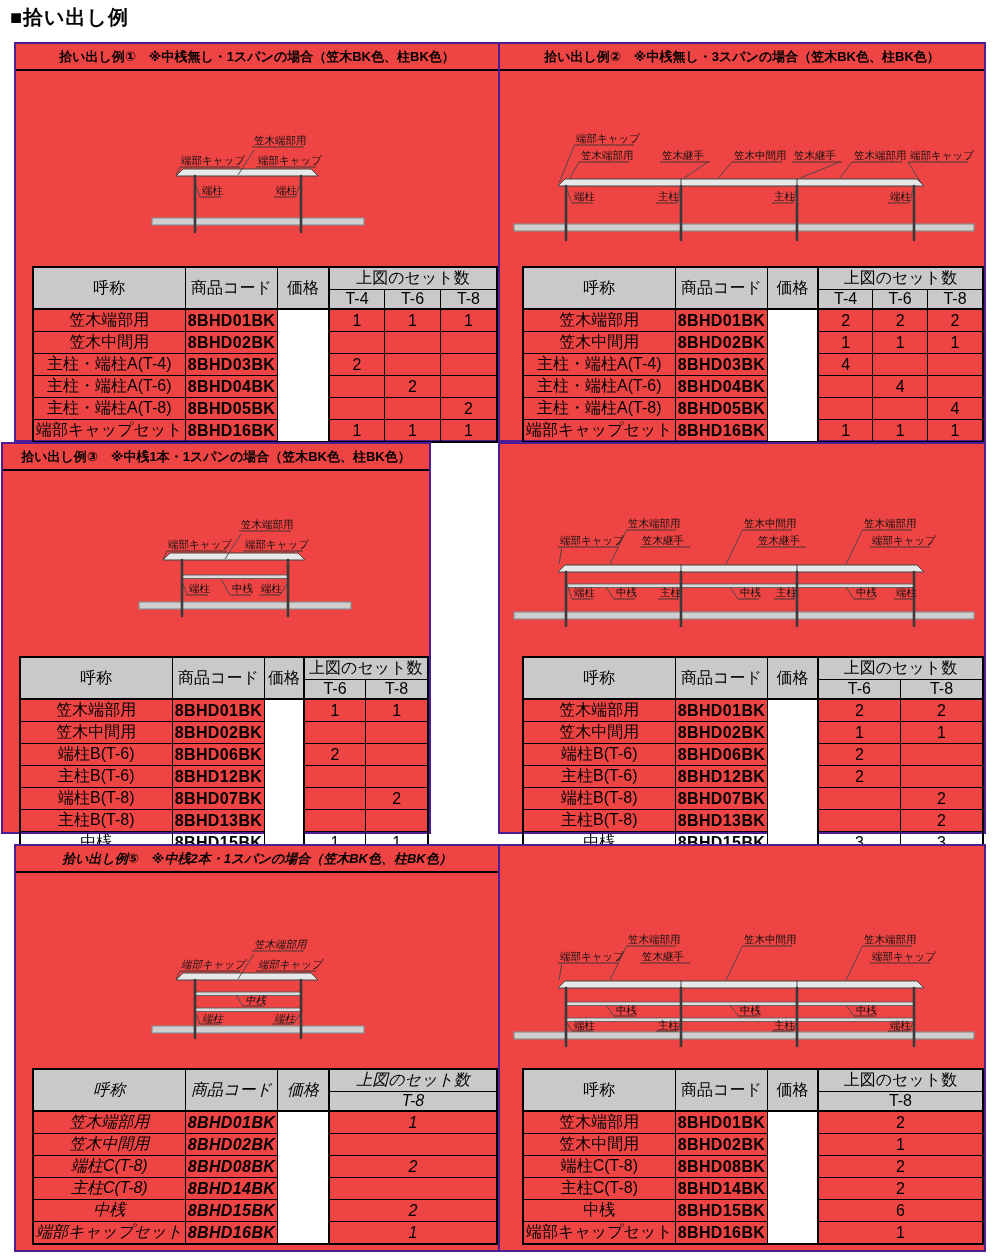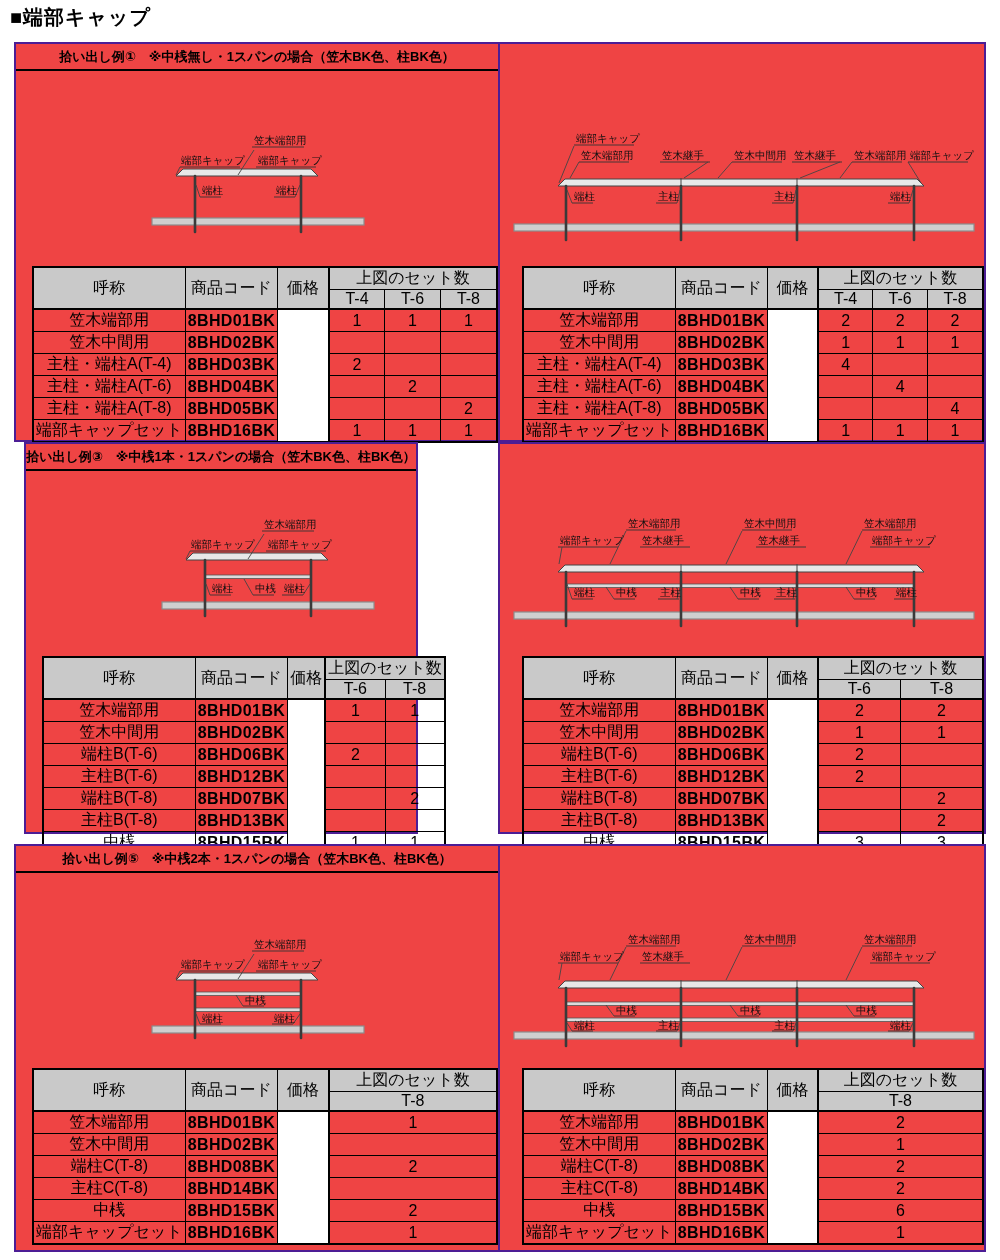--- a/index.html
+++ b/index.html
@@ -27,21 +27,21 @@
   .ground{fill:#cfcfcf;stroke:#8c8c8c;stroke-width:1.2;}
   .post{stroke:#3a3a3a;stroke-width:2.6;stroke-linecap:round;}
   .ldr{stroke:#444;stroke-width:0.9;fill:none;}
   .ul{stroke:#333;stroke-width:0.9;}
   .tick{stroke:#444;stroke-width:1;}
 </style>
 </head>
 <body>
 
 <div id="page">
-  <div id="page-header">■端部キャップ</div>
+  <div id="page-header">■拾い出し例</div>
 
   <div class="panel" style="left:14px;top:42px;width:486px;height:400px;">
     <div class="panel-title">拾い出し例①　※中桟無し・1スパンの場合（笠木BK色、柱BK色）</div>
     <svg class="diag" style="left:134px;top:84px;" width="220" height="125" viewBox="0 0 220 125">
       <rect class="ground" x="2" y="90" width="212" height="7"></rect>
       <polygon class="rail" points="26,48 33,41 161,41 168,48"></polygon>
       <line class="post" x1="45" y1="48" x2="45" y2="104"></line>
       <line class="post" x1="151" y1="48" x2="151" y2="104"></line>
       <line class="ul" x1="30" y1="39" x2="90" y2="39"></line>
       <line class="ldr" x1="30" y1="39" x2="26" y2="47"></line>
@@ -124,20 +124,21 @@
               <td class="sets-l">1</td>
               <td>1</td>
               <td>1</td>
             </tr>
           </tbody>
         </table>
     </div>
   </div>
 
   <div class="panel" style="left:498px;top:42px;width:488px;height:400px;">
+    <div class="panel-title">拾い出し例②　※中桟無し・3スパンの場合（笠木BK色、柱BK色）</div>
     <svg class="diag" style="left:12px;top:84px;" width="470" height="130" viewBox="0 0 470 130">
       <rect class="ground" x="2" y="96" width="460" height="7"></rect>
       <polygon class="rail" points="46,58 53,51 405,51 412,58"></polygon>
       <line class="tick" x1="169" y1="50" x2="169" y2="59"></line>
       <line class="tick" x1="285" y1="50" x2="285" y2="59"></line>
       <line class="post" x1="54" y1="58" x2="54" y2="112"></line>
       <line class="post" x1="169" y1="58" x2="169" y2="112"></line>
       <line class="post" x1="285" y1="58" x2="285" y2="112"></line>
       <line class="post" x1="402" y1="58" x2="402" y2="112"></line>
       <line class="ul" x1="62" y1="17" x2="122" y2="17"></line>
@@ -239,21 +240,21 @@
               <td class="code">8BHD16BK</td>
               <td class="sets-l">1</td>
               <td>1</td>
               <td>1</td>
             </tr>
           </tbody>
         </table>
     </div>
   </div>
 
-  <div class="panel" style="left:24px;top:442px;width:394px;height:392px;">
+  <div class="panel" style="left:1px;top:442px;width:430px;height:392px;">
     <div class="panel-title">拾い出し例③　※中桟1本・1スパンの場合（笠木BK色、柱BK色）</div>
     <svg class="diag" style="left:134px;top:68px;" width="220" height="125" viewBox="0 0 220 125">
       <rect class="ground" x="2" y="90" width="212" height="7"></rect>
       <polygon class="rail" points="26,48 33,41 161,41 168,48"></polygon>
       <rect class="rail2" x="45" y="63" width="106" height="3.5"></rect>
       <line class="post" x1="45" y1="48" x2="45" y2="104"></line>
       <line class="post" x1="151" y1="48" x2="151" y2="104"></line>
       <line class="ul" x1="30" y1="39" x2="90" y2="39"></line>
       <line class="ldr" x1="30" y1="39" x2="26" y2="47"></line>
       <text x="31" y="36">端部キャップ</text>
@@ -468,21 +469,21 @@
               <td>端部キャップセット</td>
               <td class="code">8BHD16BK</td>
               <td class="sets-l">1</td>
               <td>1</td>
             </tr>
           </tbody>
         </table>
     </div>
   </div>
 
-  <div class="panel" style="left:14px;top:844px;width:486px;height:408px;">
+  <div class="panel" style="left:14px;top:844px;width:486px;height:408px;font-style:italic;">
     <div class="panel-title">拾い出し例⑤　※中桟2本・1スパンの場合（笠木BK色、柱BK色）</div>
     <svg class="diag" style="left:134px;top:86px;" width="220" height="125" viewBox="0 0 220 125">
       <rect class="ground" x="2" y="94" width="212" height="7"></rect>
       <polygon class="rail" points="26,48 33,41 161,41 168,48"></polygon>
       <rect class="rail2" x="45" y="60" width="106" height="3.5"></rect>
       <rect class="rail2" x="45" y="76" width="106" height="3.5"></rect>
       <line class="post" x1="45" y1="48" x2="45" y2="106"></line>
       <line class="post" x1="151" y1="48" x2="151" y2="106"></line>
       <line class="ul" x1="30" y1="39" x2="90" y2="39"></line>
       <line class="ldr" x1="30" y1="39" x2="26" y2="47"></line>

